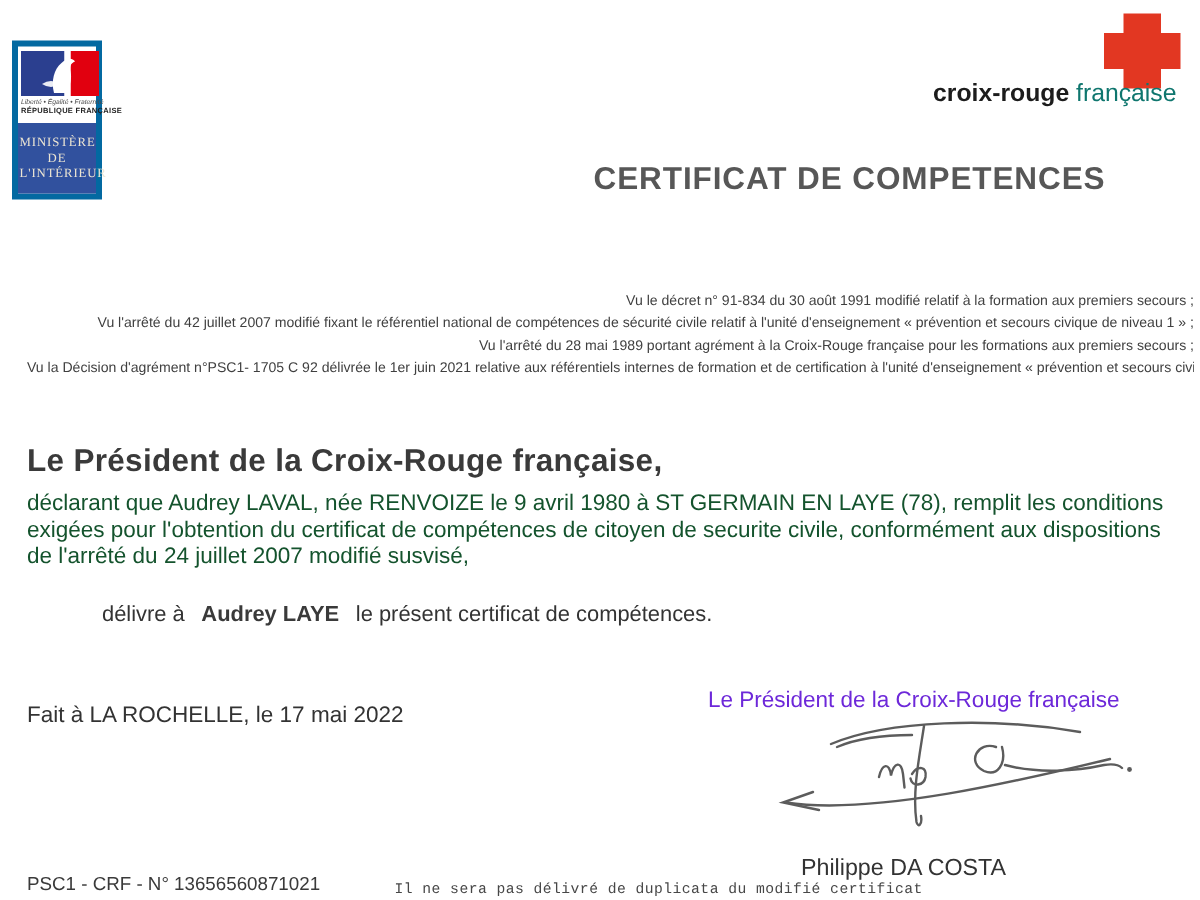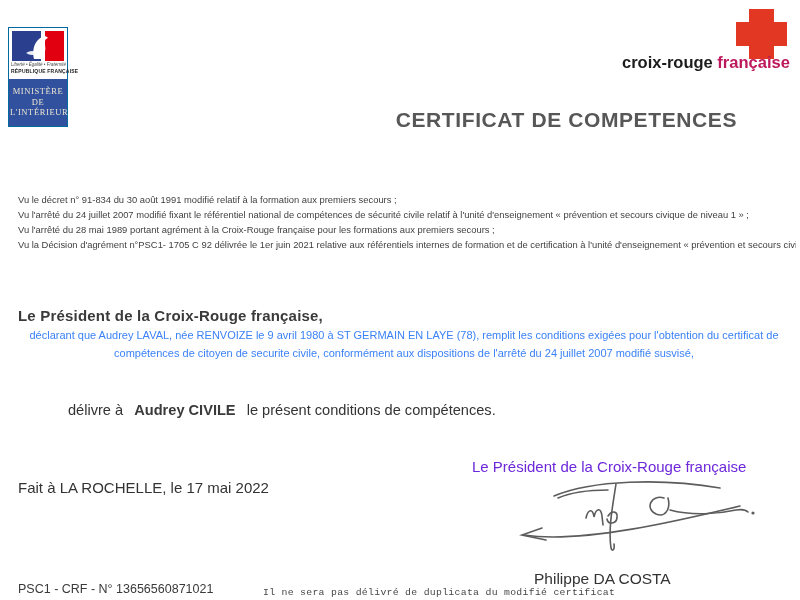--- a/index.html
+++ b/index.html
@@ -10,21 +10,21 @@
     background: #ffffff;
     font-family: "Liberation Sans", sans-serif;
     color: #333;
     overflow: hidden;
   }
 
   
   .ministry-logo {
     position: absolute; left: 8px; top: 27px; width: 60px;
     background: #fff;
-    border: 1px solid #0369a1;
+    border: 4px solid #0369a1;
     padding: 2px 2px 0 2px;
     text-align: center;
   }
   .flag-svg { display: block; margin: 1px auto 1px auto; }
   .motto {
     font-size: 4.5px; font-style: italic; color: #4a4a4a;
     white-space: nowrap; line-height: 6px;
   }
   .republique {
     font-size: 5px; font-weight: bold; color: #222;
@@ -47,56 +47,56 @@
     position: absolute; left: 749px; top: 9px; width: 25px; height: 50px; background: #e23722;
   }
   .redcross-cross .bar-h {
     position: absolute; left: 736px; top: 22px; width: 51px; height: 24px; background: #e23722;
   }
   .redcross-name {
     position: absolute; left: 622px; top: 53px;
     font-size: 16.5px; color: #1c1c1c; white-space: nowrap;
   }
   .redcross-name .bold { font-weight: bold; }
-  .redcross-name .light { font-weight: bold; color: #be185d; margin-top: 32px; }
+  .redcross-name .light { font-weight: normal; color: #0f766e; margin-top: 32px; }
 
   
   .title {
     position: absolute; left: 0; top: 107px; width: 737px;
     text-align: right;
     font-size: 21px; font-weight: bold; color: #575757;
     letter-spacing: 0.6px; line-height: 26px;
   }
 
   
   .recitals {
     position: absolute; left: 18px; top: 192px; width: 778px;
     font-size: 9.4px; color: #3f3f3f; line-height: 15px;
   }
-  .recital-line { white-space: nowrap; overflow: hidden; }
+  .recital-line { white-space: nowrap; overflow: hidden; text-align: right; }
 
   
   .declarant-intro {
-    position: absolute; left: 18px; top: 307px;
-    font-size: 15px; font-weight: bold; color: #3a3a3a;
+    position: absolute; left: 18px; top: 296px;
+    font-size: 21px; font-weight: bold; color: #3a3a3a;
     letter-spacing: 0.2px;
   }
   .paragraph {
     position: absolute; left: 18px; top: 327px; width: 772px;
-    font-size: 11px; color: #3b82f6; line-height: 17.5px; text-align: center;
+    font-size: 15px; color: #14532d; line-height: 17.5px;
   }
   .delivre-line {
     position: absolute; left: 68px; top: 402px;
     font-size: 14.6px; color: #333;
   }
   .delivre-line .recipient { font-weight: bold; color: #3a3a3a; padding: 0 7px; }
 
   
   .place-date {
-    position: absolute; left: 18px; top: 479px;
+    position: absolute; left: 18px; top: 468px;
     font-size: 15px; color: #333;
   }
   .signer-title {
     position: absolute; left: 472px; top: 458px;
     font-size: 15px; color: #6d28d9;
   }
   .signature-svg { position: absolute; left: 512px; top: 472px; }
   .signer-name {
     position: absolute; left: 534px; top: 558px;
     font-size: 15.5px; color: #333; margin-top: 12px;
@@ -140,31 +140,31 @@
 <div class="redcross-name">
   <span class="bold">croix-rouge</span><span class="light"> française</span>
 </div>
 
 <div class="title">
   <div>CERTIFICAT DE COMPETENCES</div>
 </div>
 
 <div class="recitals">
   <div class="recital-line">Vu le décret n° 91-834 du 30 août 1991 modifié relatif à la formation aux premiers secours ;</div>
-  <div class="recital-line">Vu l'arrêté du 24 juillet 2007 modifié fixant le référentiel national de compétences de sécurité civile relatif à l'unité d'enseignement « prévention et secours civique de niveau 1 » ;</div>
+  <div class="recital-line">Vu l'arrêté du 42 juillet 2007 modifié fixant le référentiel national de compétences de sécurité civile relatif à l'unité d'enseignement « prévention et secours civique de niveau 1 » ;</div>
   <div class="recital-line">Vu l'arrêté du 28 mai 1989 portant agrément à la Croix-Rouge française pour les formations aux premiers secours ;</div>
   <div class="recital-line">Vu la Décision d'agrément n°PSC1- 1705 C 92 délivrée le 1er juin 2021 relative aux référentiels internes de formation et de certification à l'unité d'enseignement « prévention et secours civique de niveau 1 » ;</div>
 </div>
 
 <div class="declarant-intro">Le Président de la Croix-Rouge française,</div>
 
 <div class="paragraph">déclarant que Audrey LAVAL, née RENVOIZE le 9 avril 1980 à ST GERMAIN EN LAYE (78), remplit les conditions exigées pour l'obtention du certificat de compétences de citoyen de securite civile, conformément aux dispositions de l'arrêté du 24 juillet 2007 modifié susvisé,</div>
 
 <div class="delivre-line">
-  <span>délivre à </span><span class="recipient">Audrey CIVILE</span><span> le présent conditions de compétences.</span>
+  <span>délivre à </span><span class="recipient">Audrey LAYE</span><span> le présent certificat de compétences.</span>
 </div>
 
 <div class="place-date">Fait à LA ROCHELLE, le 17 mai 2022</div>
 <div class="signer-title">Le Président de la Croix-Rouge française</div>
 
 <svg class="signature-svg" width="250" height="82" viewBox="0 0 250 82">
   <g fill="none" stroke="#5c5c5c" stroke-width="1.6" stroke-linecap="round">
     <path d="M42,24 C80,8 150,6 208,16"></path>
     <path d="M46,26 C60,20 80,18 96,18"></path>
     <path d="M104,12 C101,32 96,56 99,76 C100,80 103,78 102,72"></path>

